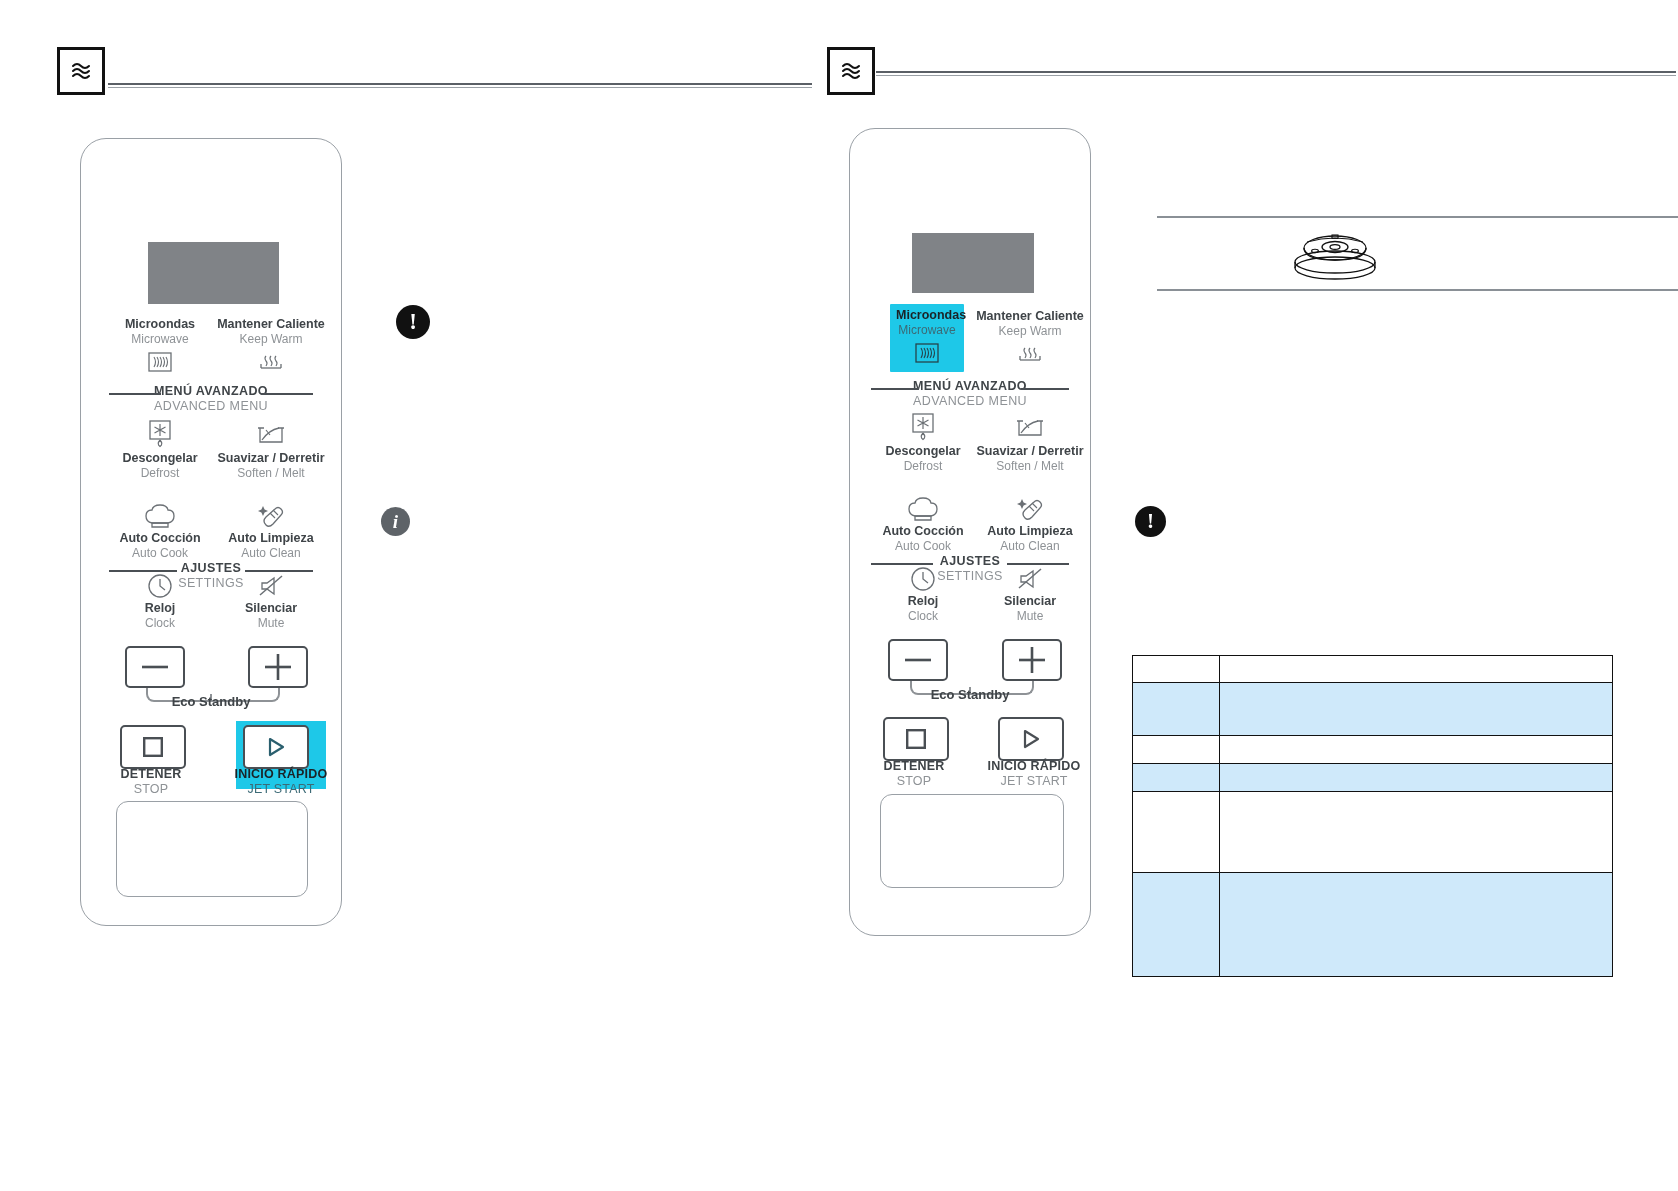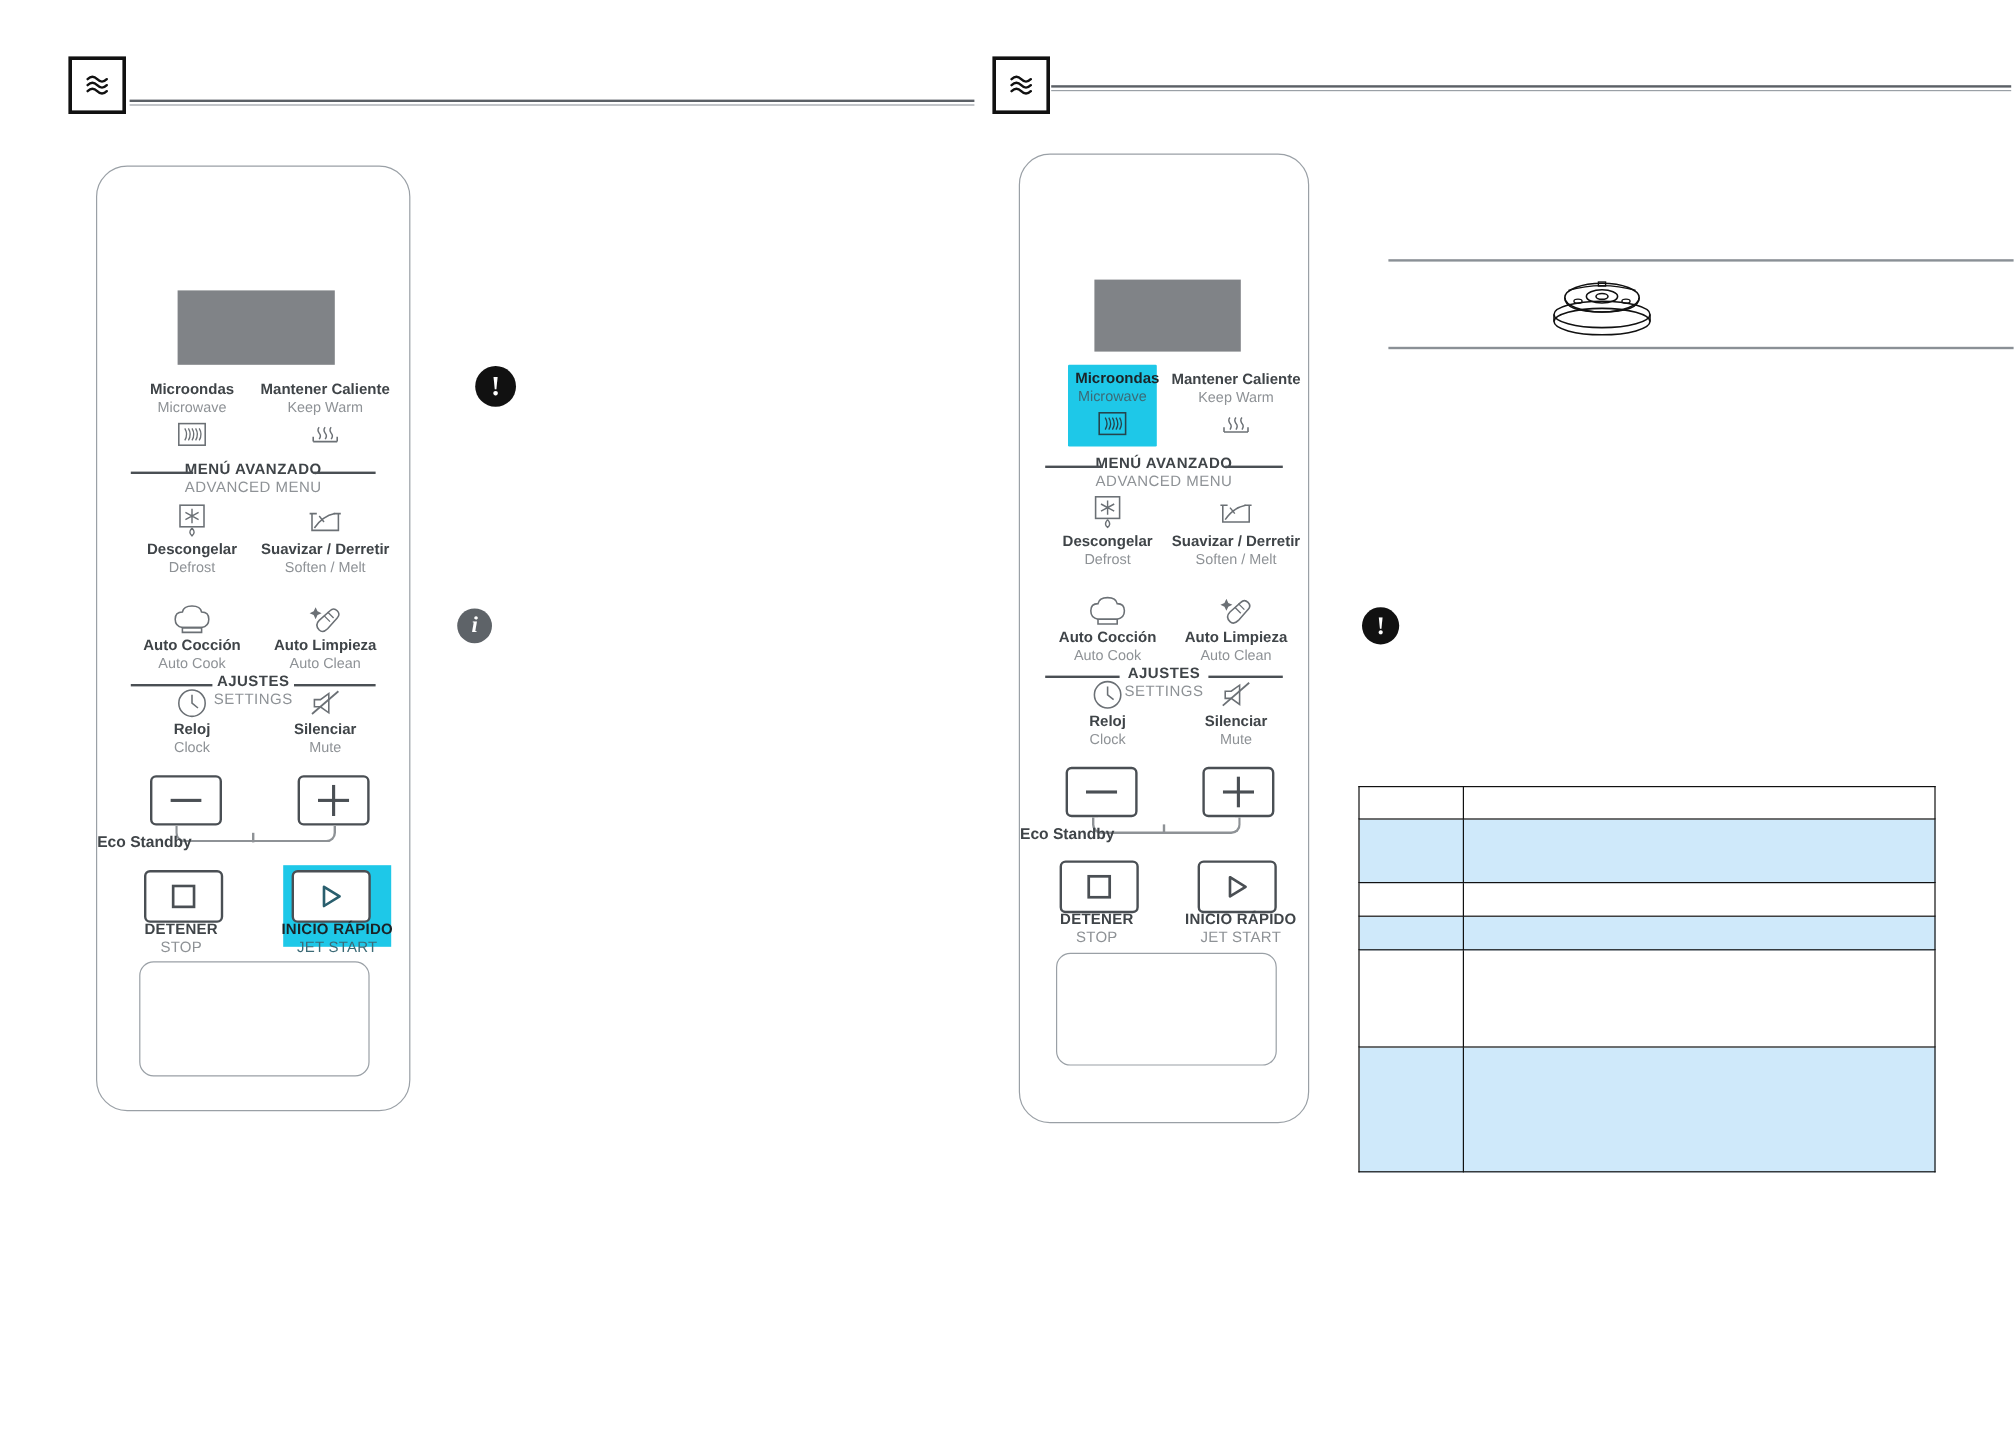--- a/index.html
+++ b/index.html
@@ -37,21 +37,21 @@
   .sect{position:absolute;text-align:center;}
   .sect .line{position:absolute;top:9px;height:1.6px;background:#4a4f54;}
   .sect .ttl{font-weight:bold;font-size:12.5px;letter-spacing:.4px;color:#3f4448;line-height:15px;}
   .sect .sub{font-size:12.5px;letter-spacing:.4px;color:#8e9296;line-height:15px;}
 
   
   .pm{position:absolute;width:56px;height:38px;border:2px solid #4a4f54;border-radius:5px;
       display:flex;align-items:center;justify-content:center;background:#fff;}
   .eco-brace{position:absolute;border:2px solid #8e9296;border-top:none;border-radius:0 0 8px 8px;height:12px;}
   .eco-tick{position:absolute;width:2px;background:#8e9296;height:8px;}
-  .eco-lbl{position:absolute;text-align:left;font-weight:bold;font-size:13px;color:#3f4448;width:100%;}
+  .eco-lbl{position:absolute;text-align:center;font-weight:bold;font-size:13px;color:#3f4448;width:100%;}
 
   .sq-btn{position:absolute;width:62px;height:40px;border:2.4px solid #4a4f54;border-radius:5px;
       display:flex;align-items:center;justify-content:center;background:#fff;}
   .lbl{position:absolute;text-align:center;}
   .lbl .l1{font-weight:bold;font-size:12.5px;color:#3f4448;line-height:15px;white-space:nowrap;letter-spacing:.2px;}
   .lbl .l2{font-size:12.5px;color:#8e9296;line-height:15px;white-space:nowrap;letter-spacing:.2px;}
   .jet-hl{position:absolute;background:#1ec8e8;}
   .handle{position:absolute;border:1.4px solid #9aa0a6;border-radius:12px;background:#fff;}
 
   

